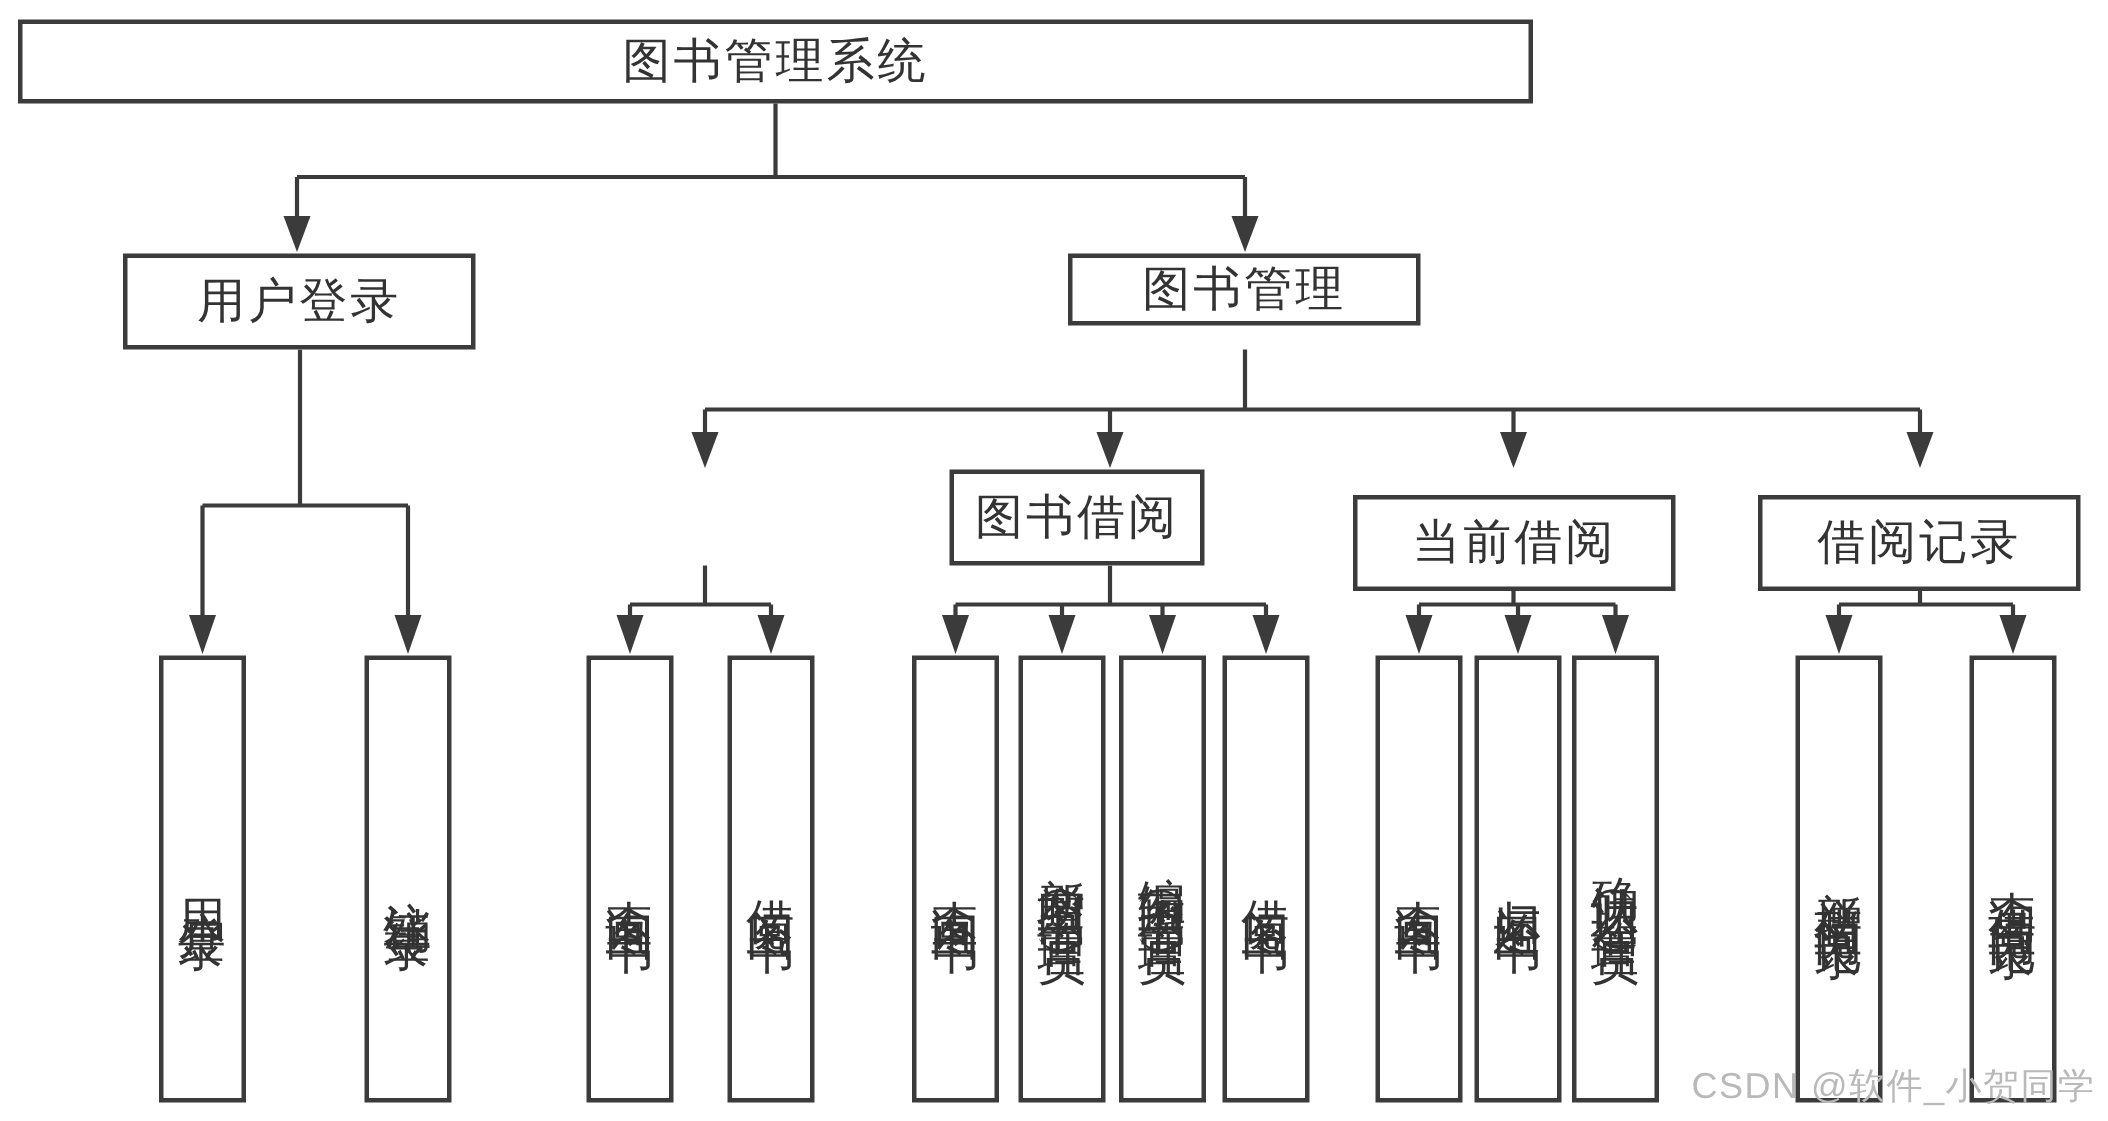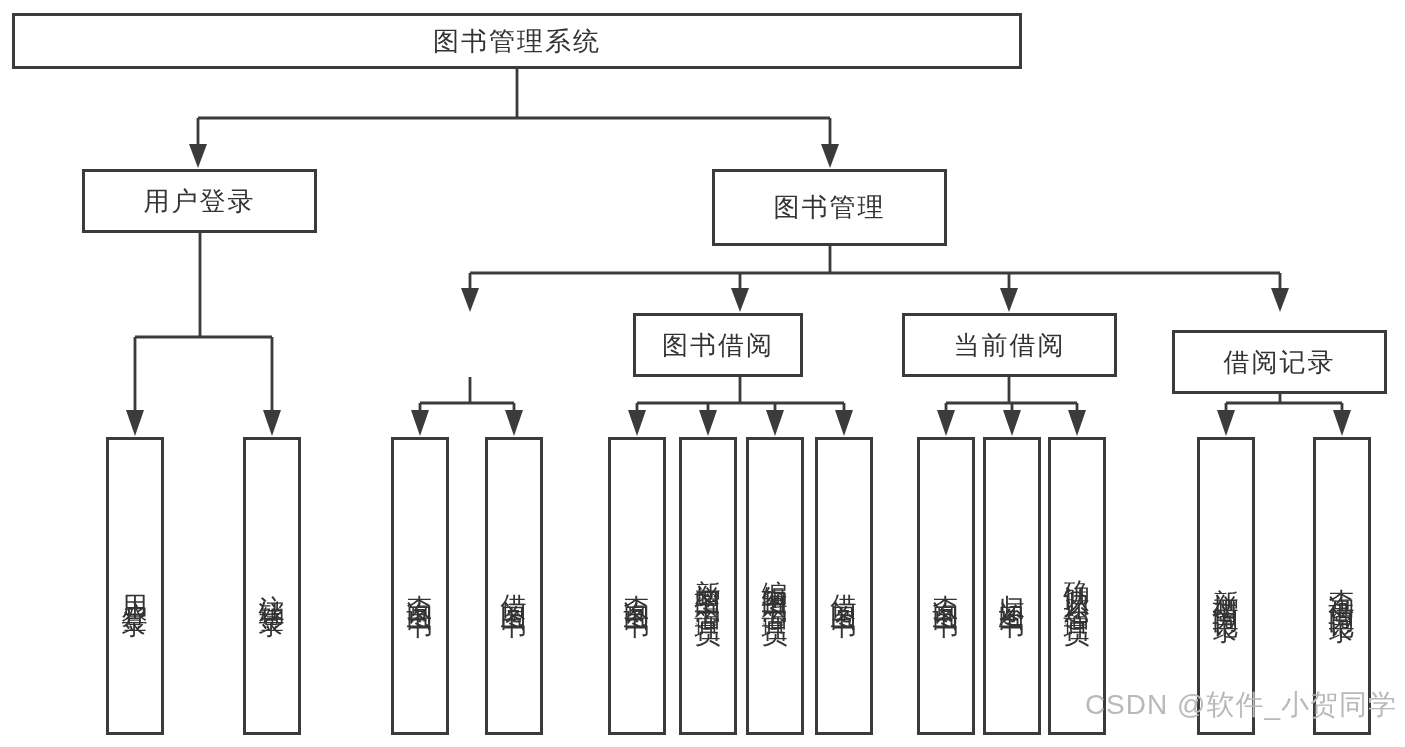--- a/index.html
+++ b/index.html
@@ -19,64 +19,64 @@
   .box{
     position:absolute;
     background:#fff;
     border:3px solid var(--line);
     display:flex;
     align-items:center;
     justify-content:center;
     text-align:center;
   }
   .box .label{
-    font-size:26px;
+    font-size:32px;
     letter-spacing:2px;
     color:var(--text);
     white-space:nowrap;
     line-height:1.1;
   }
   .box.leaf .label{
     writing-mode:vertical-rl;
     text-orientation:mixed;
     letter-spacing:6px;
     line-height:1;
   }
 
   
   #n-root{left:12px;top:13px;width:1010px;height:56px;}
   
   #n-l2-0{left:82px;top:169px;width:235px;height:64px;}
-  #n-l2-1{left:712px;top:169px;width:235px;height:77px;}
+  #n-l2-1{left:712px;top:169px;width:235px;height:48px;}
   
   #n-l3-0{left:363px;top:313px;width:214px;height:64px;}
   #n-l3-1{left:633px;top:313px;width:170px;height:64px;}
-  #n-l3-2{left:902px;top:313px;width:215px;height:64px;}
+  #n-l3-2{left:902px;top:330px;width:215px;height:64px;}
   #n-l3-3{left:1172px;top:330px;width:215px;height:64px;}
   
   .box.leaf{top:437px;width:58px;height:298px;}
   #n-leaf-0{left:106px;}
   #n-leaf-1{left:243px;}
   #n-leaf-2{left:391px;}
   #n-leaf-3{left:485px;}
   #n-leaf-4{left:608px;}
   #n-leaf-5{left:679px;}
   #n-leaf-6{left:746px;}
   #n-leaf-7{left:815px;}
   #n-leaf-8{left:917px;}
   #n-leaf-9{left:983px;}
   #n-leaf-10{left:1048px;}
   #n-leaf-11{left:1197px;}
   #n-leaf-12{left:1313px;}
 
   .watermark{
     position:absolute;
     right:8px;
-    bottom:23px;
-    font-size:28px;
+    bottom:7px;
+    font-size:24px;
     letter-spacing:1px;
     color:var(--wm);
     z-index:5;
     white-space:nowrap;
   }
 </style>
 </head>
 <body>
 
 <div class="stage">

